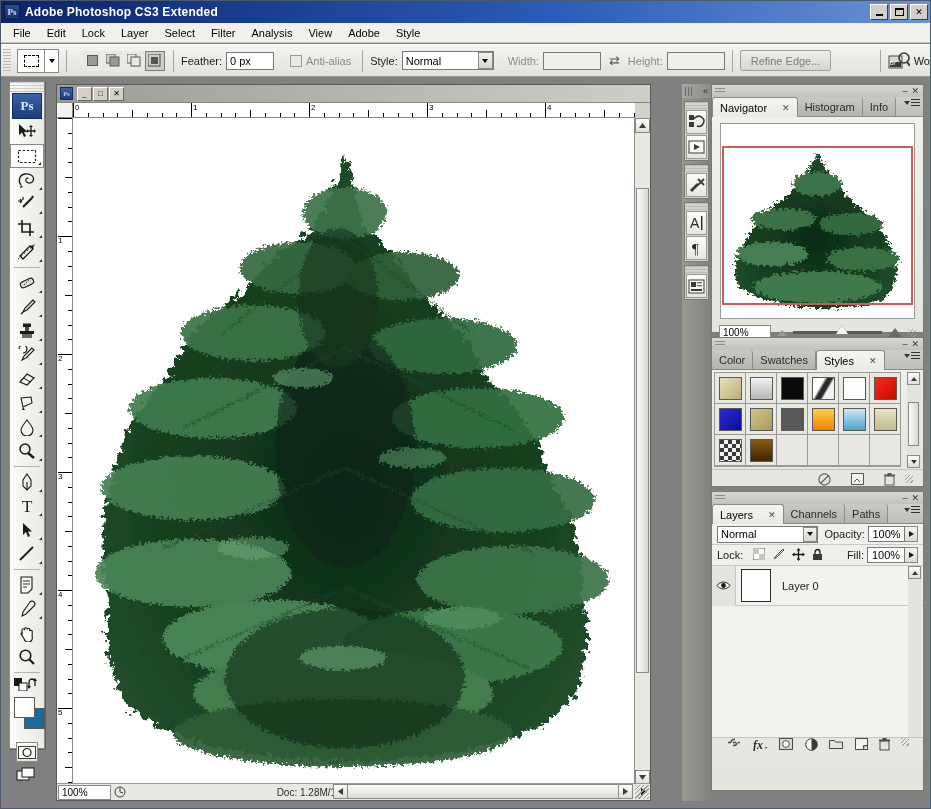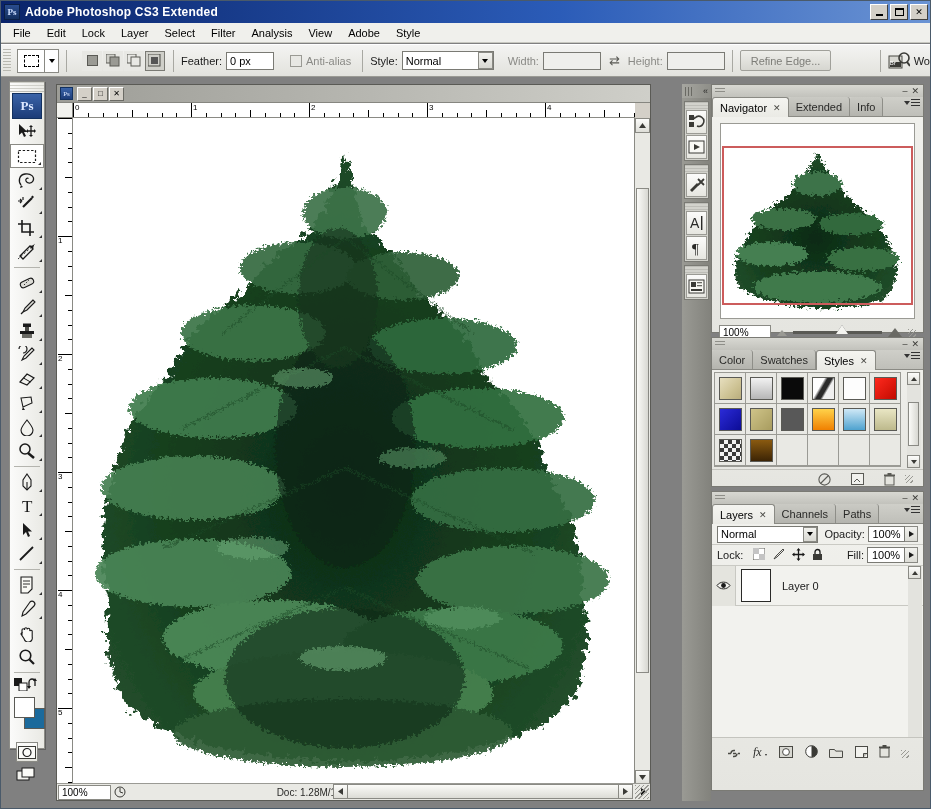--- a/index.html
+++ b/index.html
@@ -310,21 +310,21 @@
   }
   .ph-btn { font-size: 9px; color: #3a3a36; margin-right: 4px; line-height: 1;
             font-family: "Liberation Sans", sans-serif; }
   .tabrow {
     height: 20px; display: flex; align-items: flex-end; position: relative;
     background: linear-gradient(#cfcfc9,#bfbfb9);
     border-bottom: 1px solid #8a8a84;
   }
   .ptab {
     height: 19px; padding: 0 7px; font-size: 11px; color: #2a2a28;
-    display: flex; align-items: center; gap: 6px;
+    display: flex; align-items: center; gap: 15px;
     background: linear-gradient(#cacac4,#b4b4ae);
     border-right: 1px solid #8e8e88;
     border-top-left-radius: 3px; border-top-right-radius: 3px;
   }
   .ptab.active {
     background: linear-gradient(#f4f4f0,#eaeae5);
     color: #000;
     border-top: 1px solid #8a8a84;
     border-left: 1px solid #8a8a84; border-right: 1px solid #8a8a84;
     margin-bottom: -1px; height: 20px;
@@ -437,22 +437,22 @@
   .checker {
     position: absolute; inset: 0;
     background-image: repeating-conic-gradient(#ffffff 0 25%, #cfcfcf 0 50%);
     background-size: 8px 8px;
   }
   .layer-name { font-size: 11px; color: #1a1a1a; margin-left: 6px; }
   #layers-scroll {
     position: absolute; right: 1px; width: 14px; background: #e3e3de;
   }
   #layers-footer {
-    height: 21px; display: flex; align-items: flex-end; justify-content: space-around;
-    padding: 0 8px; border-top: 1px solid #c4c4be;
+    height: 21px; display: flex; align-items: flex-start; justify-content: space-around;
+    padding: 0 8px; border-top: 1px solid #c4c4be; font-weight: bold;
   }
   .lf-icon { display: flex; align-items: center; justify-content: center; }
 </style>
 </head>
 <body>
 
 <div id="app">
 
   <div id="titlebar">
     <div id="ps-logo">Ps</div>
@@ -1078,21 +1078,21 @@
         <div class="panel-grip"></div>
         <span class="ph-btn">–</span>
         <span class="ph-btn">✕</span>
       </div>
       <div class="tabrow">
         <div class="ptab active">
           <span>Navigator</span>
           <span class="tabx">✕</span>
         </div>
         <div class="ptab">
-          <span>Extended</span>
+          <span>Histogram</span>
         </div>
         <div class="ptab">
           <span>Info</span>
         </div>
         <div class="pmenu-btn">
           <svg width="6" height="6">
               <path d="M0 1 L6 1 L3 5 z" fill="#333"></path>
             </svg>
           <div class="pmenu-lines"></div>
         </div>

